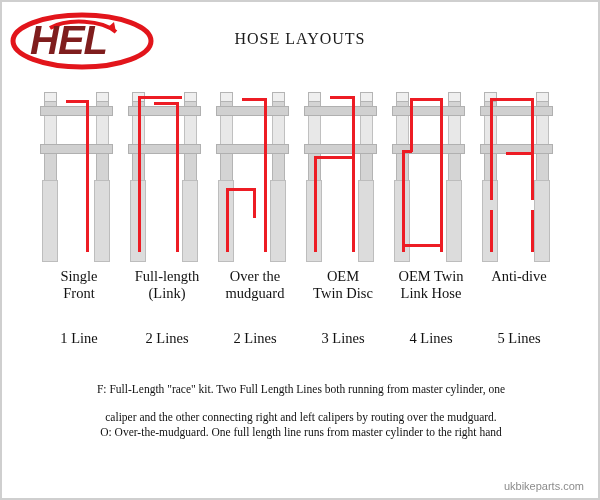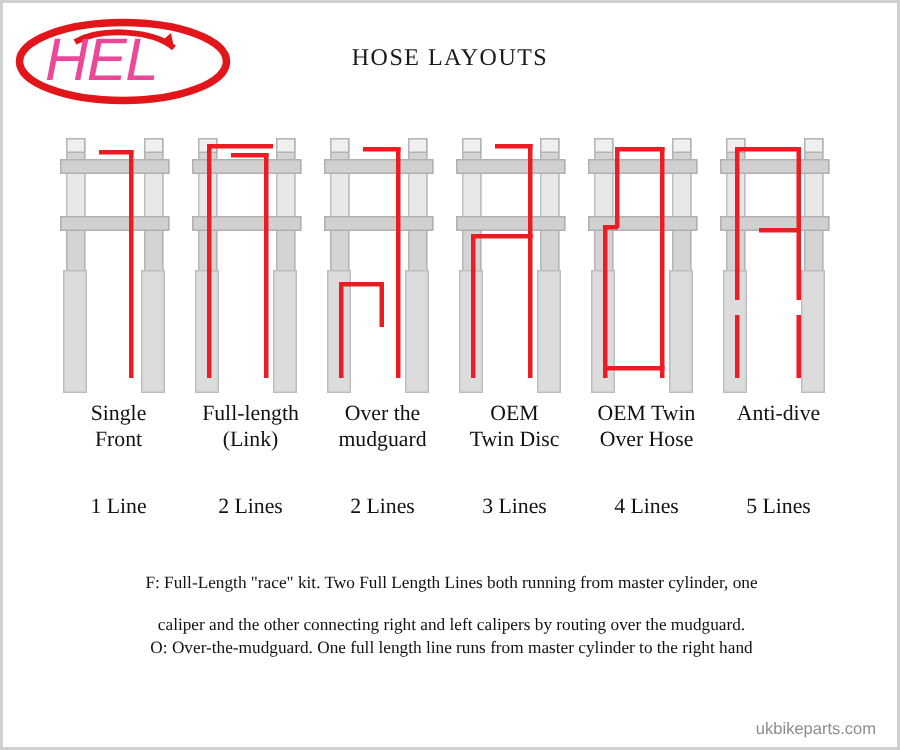--- a/index.html
+++ b/index.html
@@ -28,24 +28,24 @@
     left: 10px;
     top: 12px;
     width: 150px;
     height: 58px;
   }
   .logo-text {
     position: absolute;
     left: 20px;
     top: 6px;
     font-family: "Liberation Sans", sans-serif;
-    font-weight: normal;
+    font-weight: bold;
     font-style: italic;
     font-size: 40px;
-    color: #ec4899;
+    color: #7f1d1d;
     letter-spacing: -1px;
     text-align: right;
   }
 
   
   .title {
     position: absolute;
     left: 0;
     top: 30px;
     width: 600px;
@@ -340,21 +340,21 @@
 <div class="name" style="left:207px; top:268px">
   <span>Over the</span><br>
   <span>mudguard</span>
 </div>
 <div class="name" style="left:295px; top:268px">
   <span>OEM</span><br>
   <span>Twin Disc</span>
 </div>
 <div class="name" style="left:383px; top:268px">
   <span>OEM Twin</span><br>
-  <span>Over Hose</span>
+  <span>Link Hose</span>
 </div>
 <div class="name" style="left:471px; top:268px">
   <span>Anti-dive</span>
 </div>
 
 <div class="count" style="left:31px; top:330px">1 Line</div>
 <div class="count" style="left:119px; top:330px">2 Lines</div>
 <div class="count" style="left:207px; top:330px">2 Lines</div>
 <div class="count" style="left:295px; top:330px">3 Lines</div>
 <div class="count" style="left:383px; top:330px">4 Lines</div>

